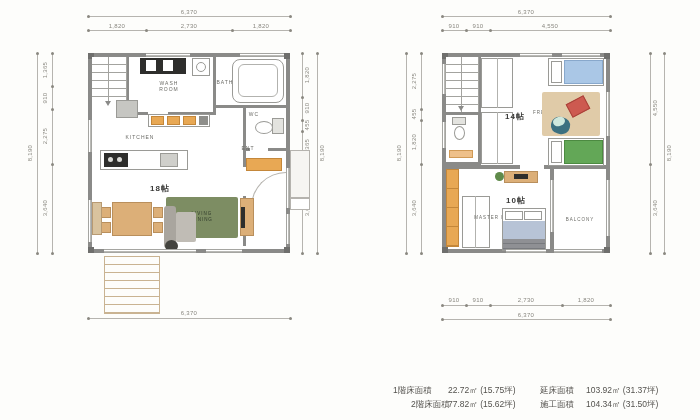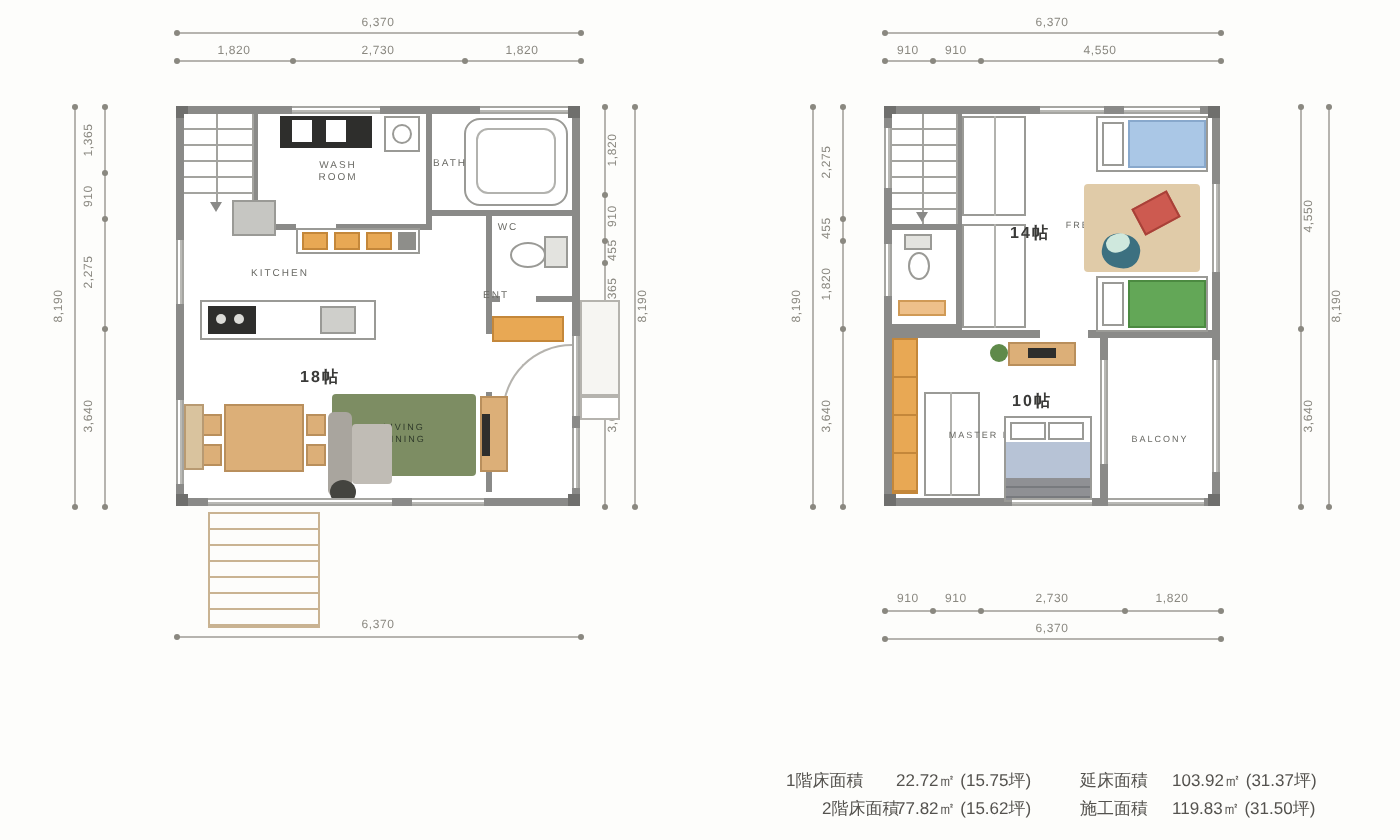--- a/index.html
+++ b/index.html
@@ -278,15 +278,15 @@
   <div class="winh" style="left:506px;top:249px;width:40px"></div>
   <div class="winh" style="left:554px;top:249px;width:48px"></div>
 
   <span class="sum-label" style="left:393px;top:385px">1階床面積</span>
   <span class="sum-value" style="left:448px;top:385px">22.72㎡ (15.75坪)</span>
   <span class="sum-label" style="left:411px;top:399px">2階床面積</span>
   <span class="sum-value" style="left:448px;top:399px">77.82㎡ (15.62坪)</span>
   <span class="sum-label" style="left:540px;top:385px">延床面積</span>
   <span class="sum-value" style="left:586px;top:385px">103.92㎡ (31.37坪)</span>
   <span class="sum-label" style="left:540px;top:399px">施工面積</span>
-  <span class="sum-value" style="left:586px;top:399px">119.83㎡ (31.50坪)</span>
+  <span class="sum-value" style="left:586px;top:399px">104.34㎡ (31.50坪)</span>
 
 </div>
 
 </body></html>

